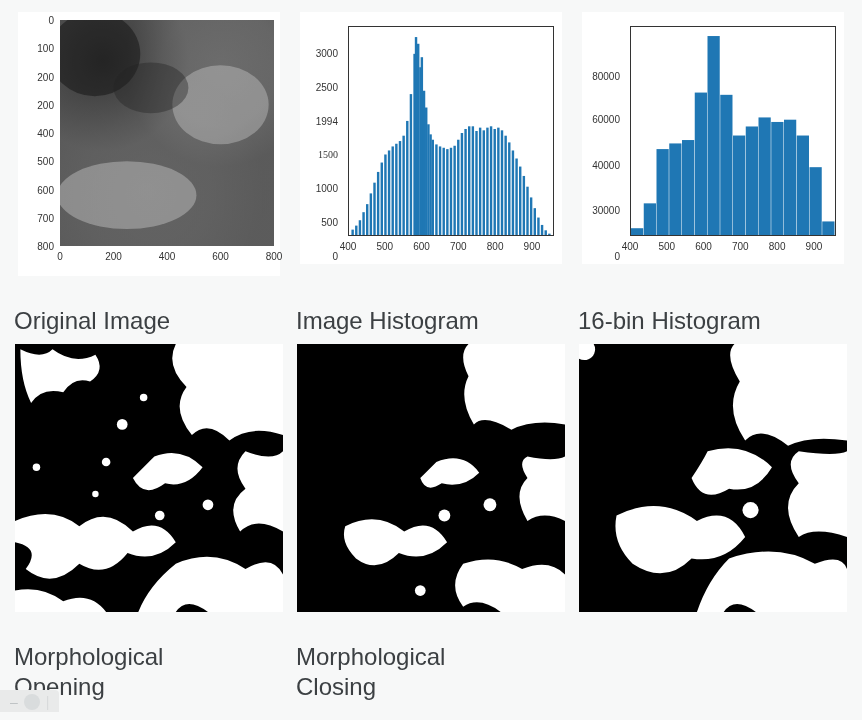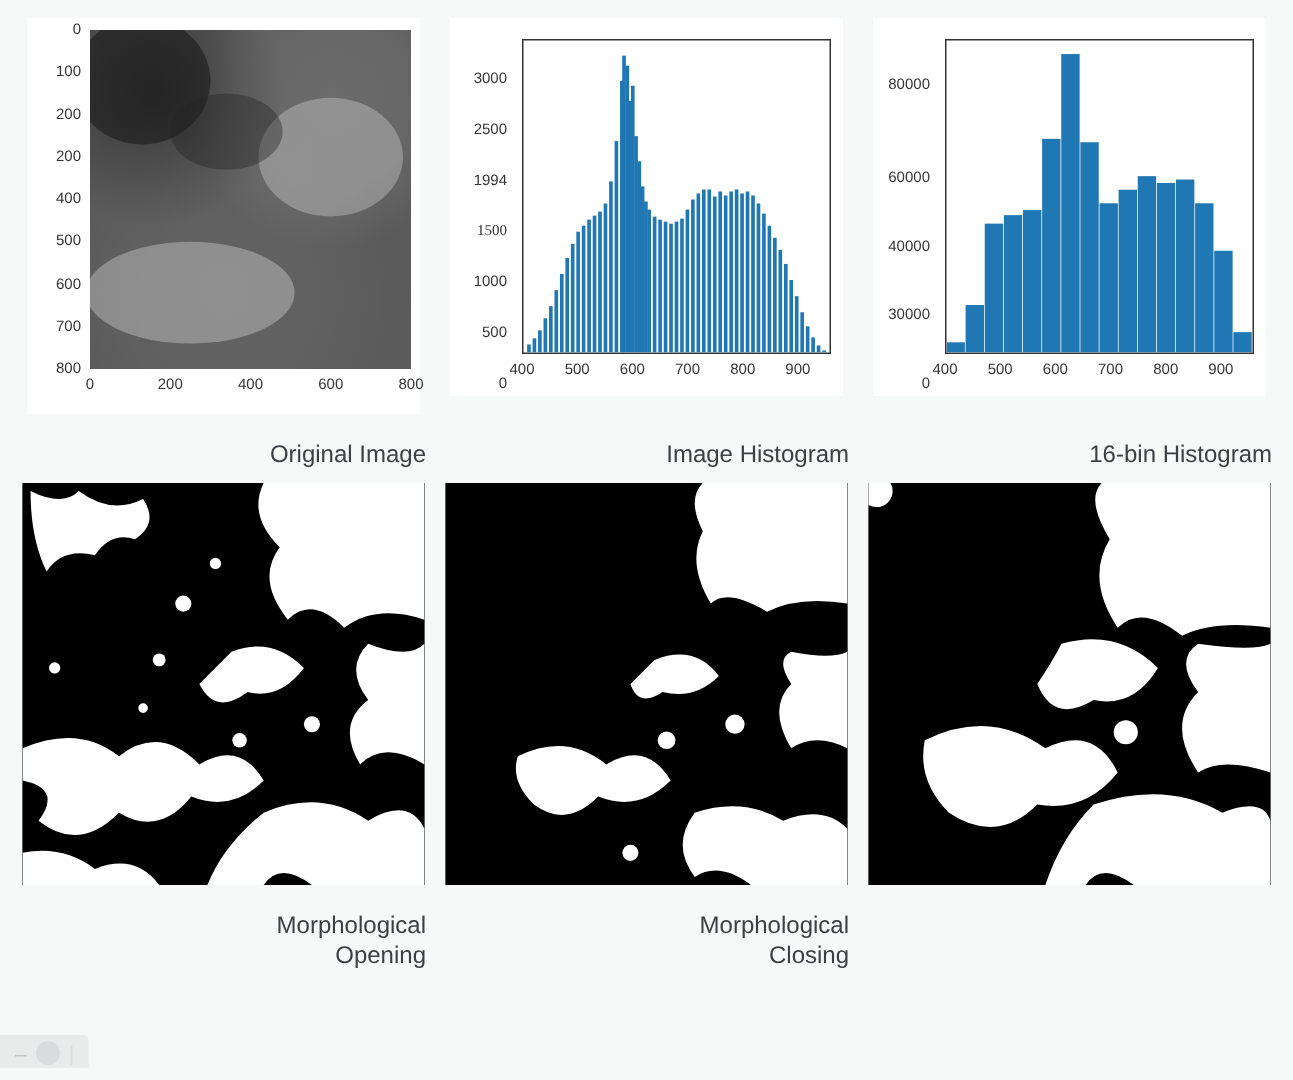--- a/index.html
+++ b/index.html
@@ -21,24 +21,24 @@
     row-gap: 8px;
     padding: 12px 14px 20px 14px;
     box-sizing: border-box;
   }
   .panel {
     display: flex;
     flex-direction: column;
     align-items: center;
   }
   .caption {
-    text-align: right;
-    font-size: 16px;
+    text-align: left;
+    font-size: 24px;
     line-height: 1.25;
-    margin-top: 10px;
+    margin-top: 22px;
   }
   .plotbox {
     background: #fff;
     width: 262px;
     height: 252px;
     position: relative;
     box-sizing: border-box;
   }
   .axes {
     position: absolute;
@@ -260,21 +260,21 @@
     <div class="tick-x" style="left: 48px;">400</div>
         <div class="tick-x" style="left: 84.7857px;">500</div>
         <div class="tick-x" style="left: 121.571px;">600</div>
         <div class="tick-x" style="left: 158.357px;">700</div>
         <div class="tick-x" style="left: 195.143px;">800</div>
         <div class="tick-x" style="left: 231.929px;">900</div>
         <div class="tick-y" style="top: 224px;">0</div>
         <div class="tick-y" style="top: 178.348px;">30000</div>
         <div class="tick-y" style="top: 132.696px;">40000</div>
         <div class="tick-y" style="top: 87.0435px; text-align: right;">60000</div>
-        <div class="tick-y" style="top: 25px;">80000</div>
+        <div class="tick-y" style="top: 44px;">80000</div>
       </div>
   </div>
 
   <div class="caption">Original Image</div>
   <div class="caption">Image Histogram</div>
   <div class="caption">16-bin Histogram</div>
 
   <div class="panel">
     <svg class="binary-canvas" viewBox="0 0 100 100" preserveAspectRatio="none">
       <rect x="0" y="0" width="100" height="100" fill="#000"></rect>

